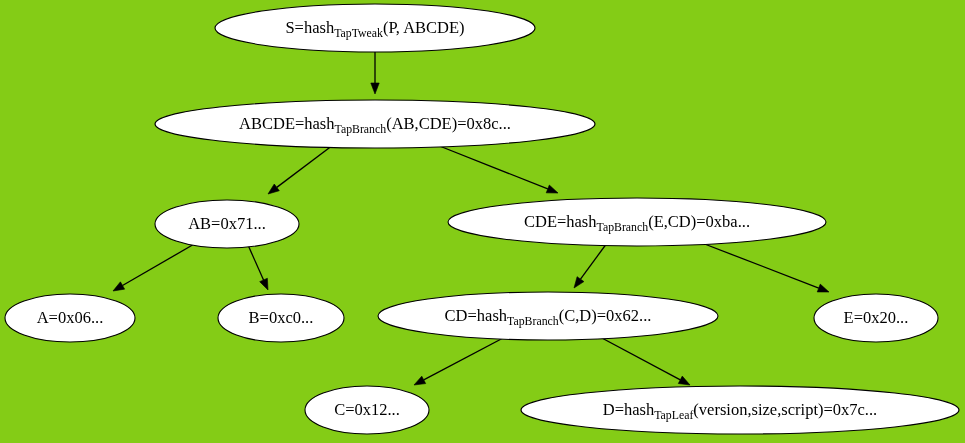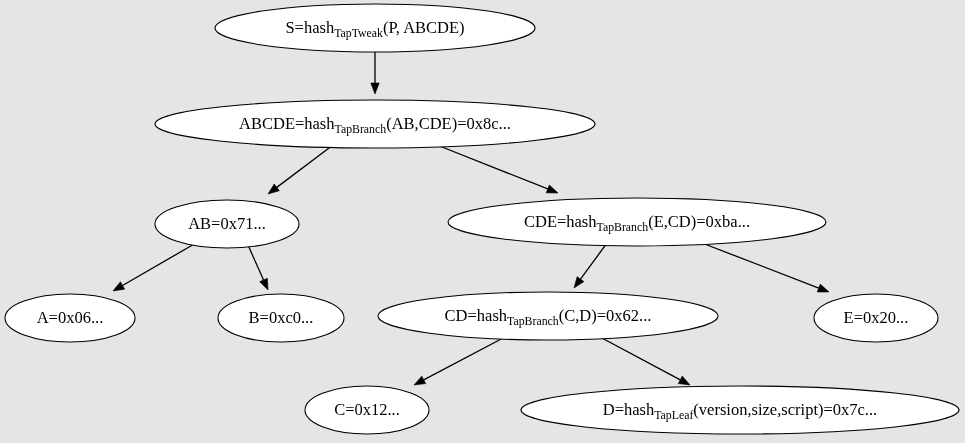--- a/index.html
+++ b/index.html
@@ -4,21 +4,21 @@
 <style>
   html, body {
     margin: 0;
     padding: 0;
     background: #ffffff;
   }
   #canvas {
     position: relative;
     width: 965px;
     height: 443px;
-    background: #e5e5e5;
+    background: #84cc16;
     overflow: hidden;
     font-family: "Liberation Serif", "DejaVu Serif", serif;
   }
   svg#graph {
     position: absolute;
     left: 0;
     top: 0;
     width: 965px;
     height: 443px;
     display: block;

